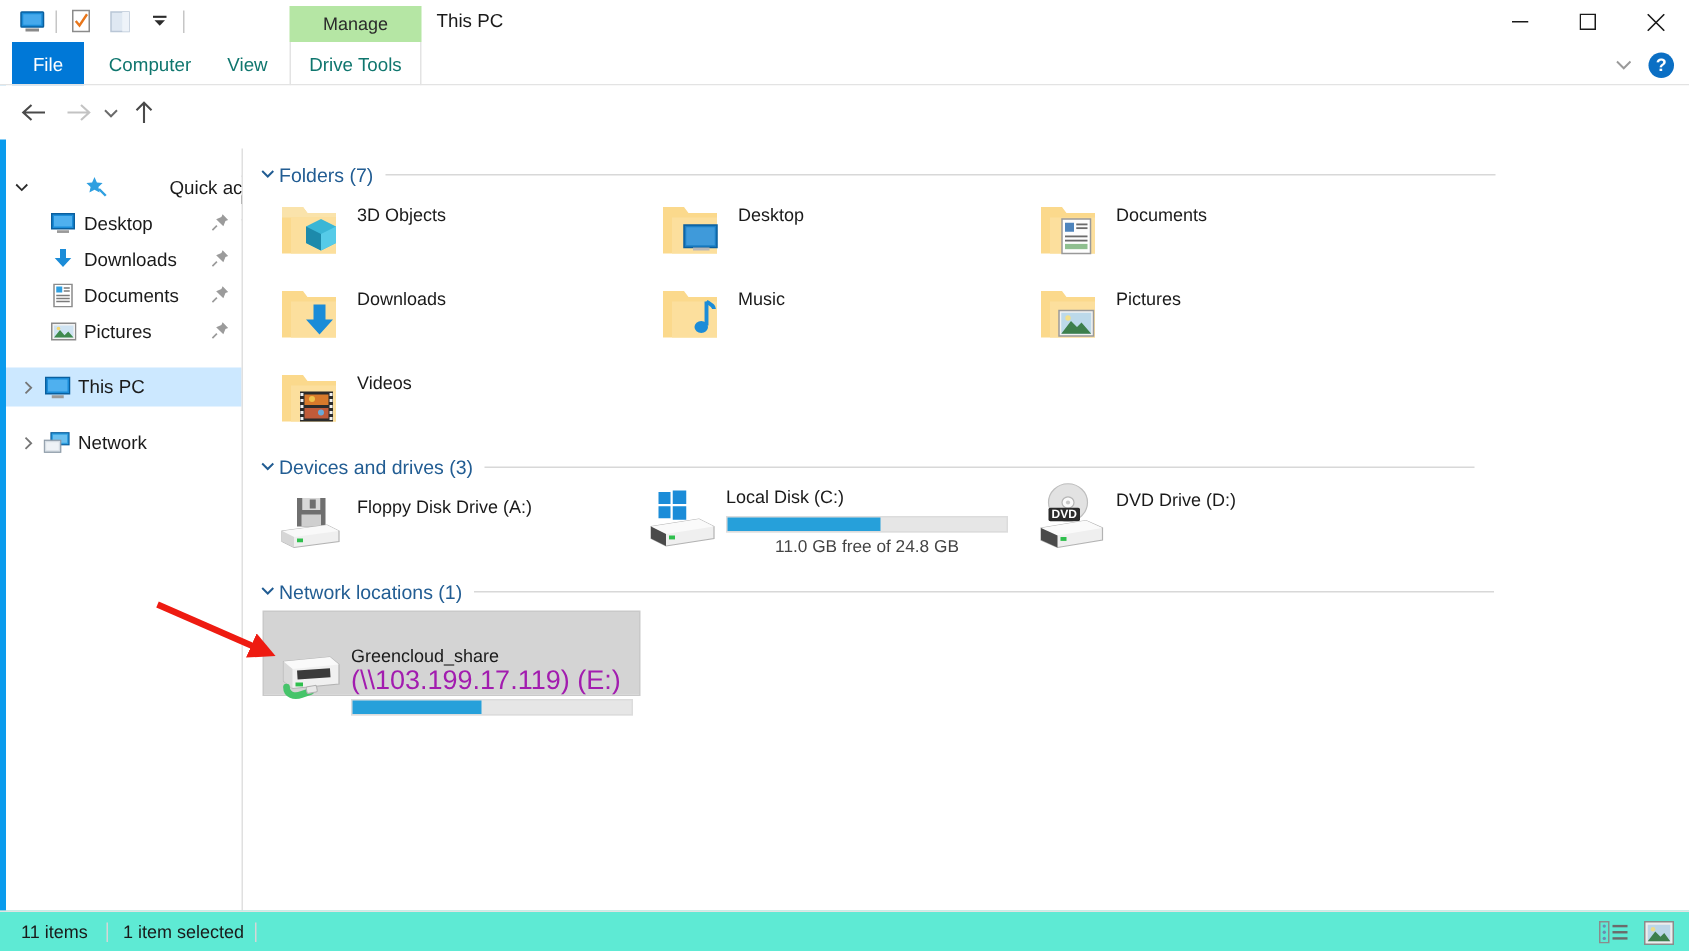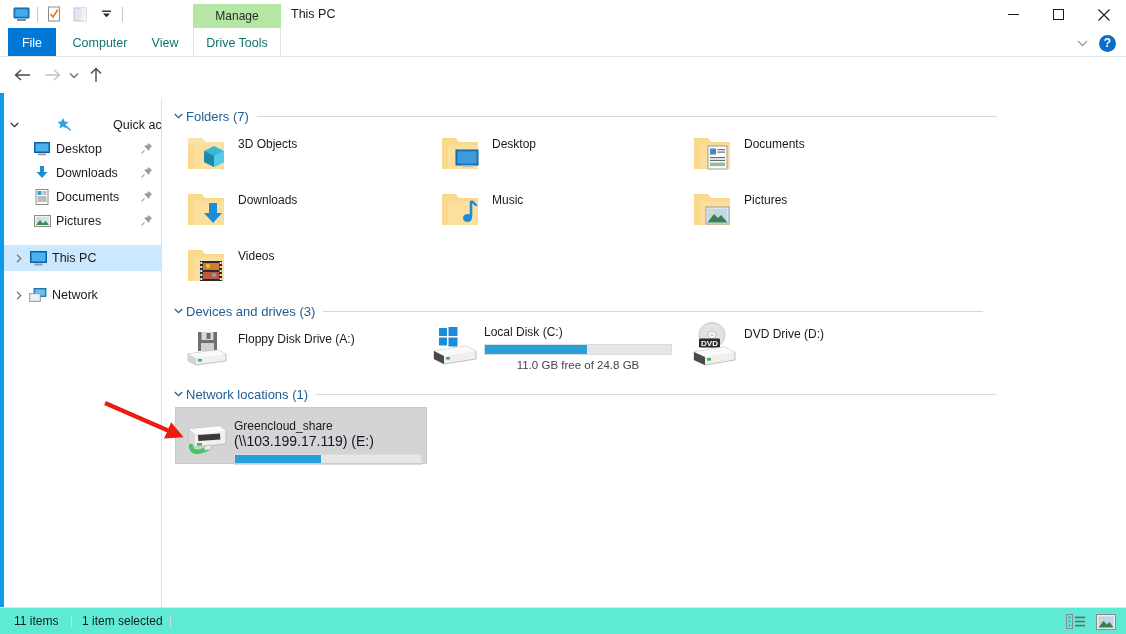--- a/index.html
+++ b/index.html
@@ -154,21 +154,21 @@
   .gh-chev { width: 16px; display:flex; align-items:center; justify-content:center; }
   .gh-text { font-size: 13px; color: #225d93; white-space: nowrap; }
   .gh-rule { height: 1px; background: #d8d8d8; margin-left: 8px; }
 
   .tile {
     position: absolute; display: flex; align-items: flex-start;
   }
   .tile-ico { width: 46px; height: 46px; flex: 0 0 46px; position: relative; }
   .tile-txt { margin-left: 8px; padding-top: 3px; }
   .tile-name { font-size: 12px; color: #1a1a1a; line-height: 15px; white-space: nowrap; }
-  .tile-name2 { font-size: 14px; color: #0f172a; line-height: 15px; white-space: nowrap; }
+  .tile-name2 { font-size: 18px; color: #a21caf; line-height: 15px; white-space: nowrap; }
   .bar-outer {
     width: 188px; height: 11px; background: #e6e6e6; margin-top: 4px;
     border: 1px solid #dcdcdc;
   }
   .bar-inner { height: 100%; background: #26a0da; }
   .tile-sub { font-size: 11.5px; color: #444; margin-top: 4px; white-space: nowrap; }
   .tile.selected {
     background: #d4d4d4; outline: 1px solid #c9c9c9;
   }
 
@@ -666,21 +666,21 @@
     <div class="group-header" style="left:8px; top:286px; width:940px;">
       <span class="gh-chev">
         <svg width="9" height="6" viewBox="0 0 9 6">
             <path d="M0.8 1 L4.5 4.7 L8.2 1" stroke="#225d93" stroke-width="1.3" fill="none"></path>
           </svg>
       </span>
       <span class="gh-text">Network locations (1)</span>
       <span class="gh-rule" style="width:680px;"></span>
     </div>
 
-    <div class="tile selected" style="left:14px; top:309px; width:250px; height:55px; padding:4px 0 0 4px;">
+    <div class="tile selected" style="left:14px; top:309px; width:250px; height:55px; padding:16px 0 0 4px;">
       <span class="tile-ico" style="margin-top:8px;">
         <svg width="48" height="42" viewBox="0 0 48 42">
           <path d="M9 9 L40 6 L46 11 L46 24 L15 27 L9 22 Z" fill="#f0f0f0" stroke="#b3b3b3" stroke-width="0.8"></path>
           <path d="M9 9 L40 6 L46 11 L15 14 Z" fill="#fafafa"></path>
           <path d="M9 9 L15 14 L15 27 L9 22 Z" fill="#d9d9d9"></path>
           <rect x="18" y="15" width="22" height="6" fill="#3a3a3a" transform="rotate(-4 18 15)"></rect>
           <rect x="17" y="23" width="5" height="2.6" fill="#2fbf4d"></rect>
           <path d="M11 26 C11 31 16 33 21 31 L27 29" stroke="#46c46a" stroke-width="4.5" fill="none" stroke-linecap="round"></path>
           <rect x="24" y="26" width="7" height="4.5" rx="1" fill="#e8e8e8" stroke="#b0b0b0" stroke-width="0.7" transform="rotate(-10 24 26)"></rect>
         </svg>

